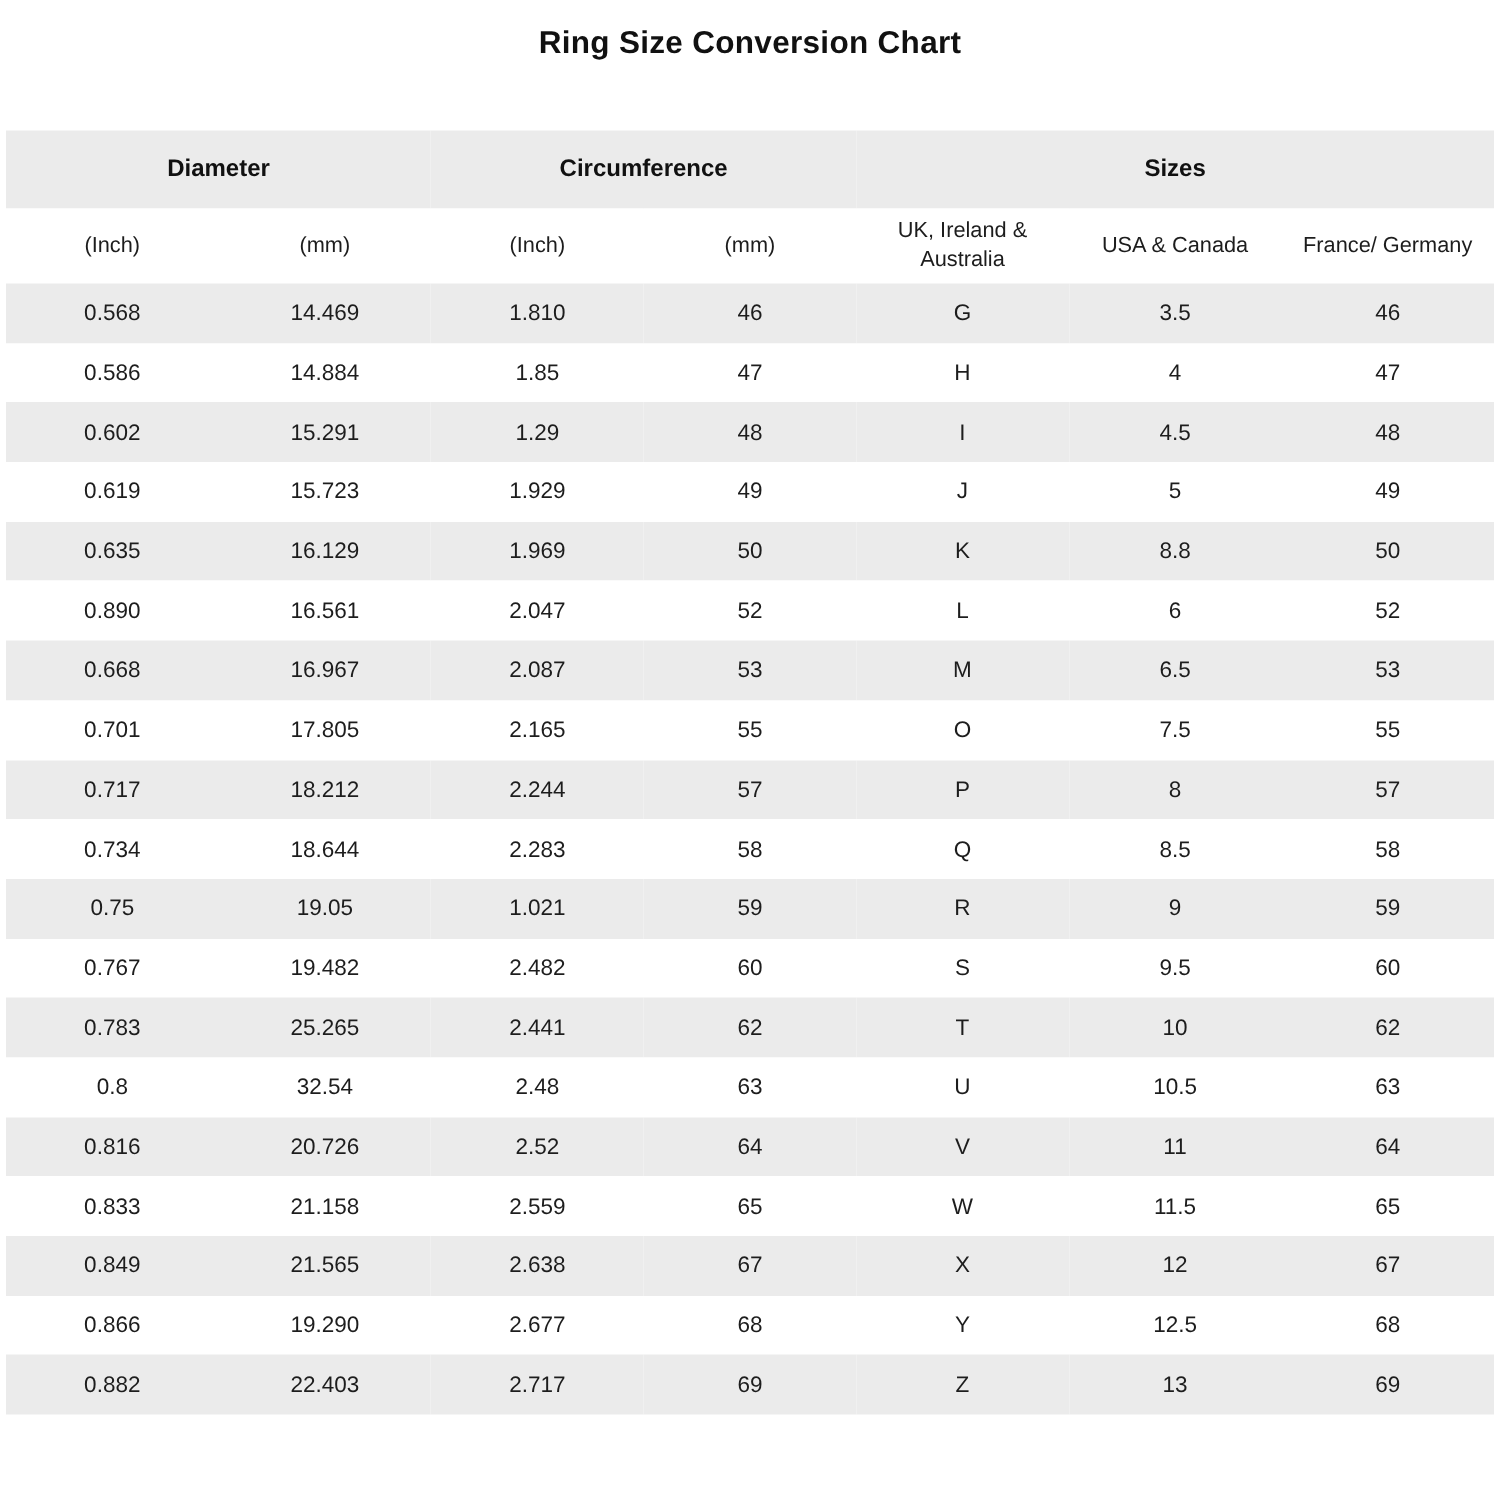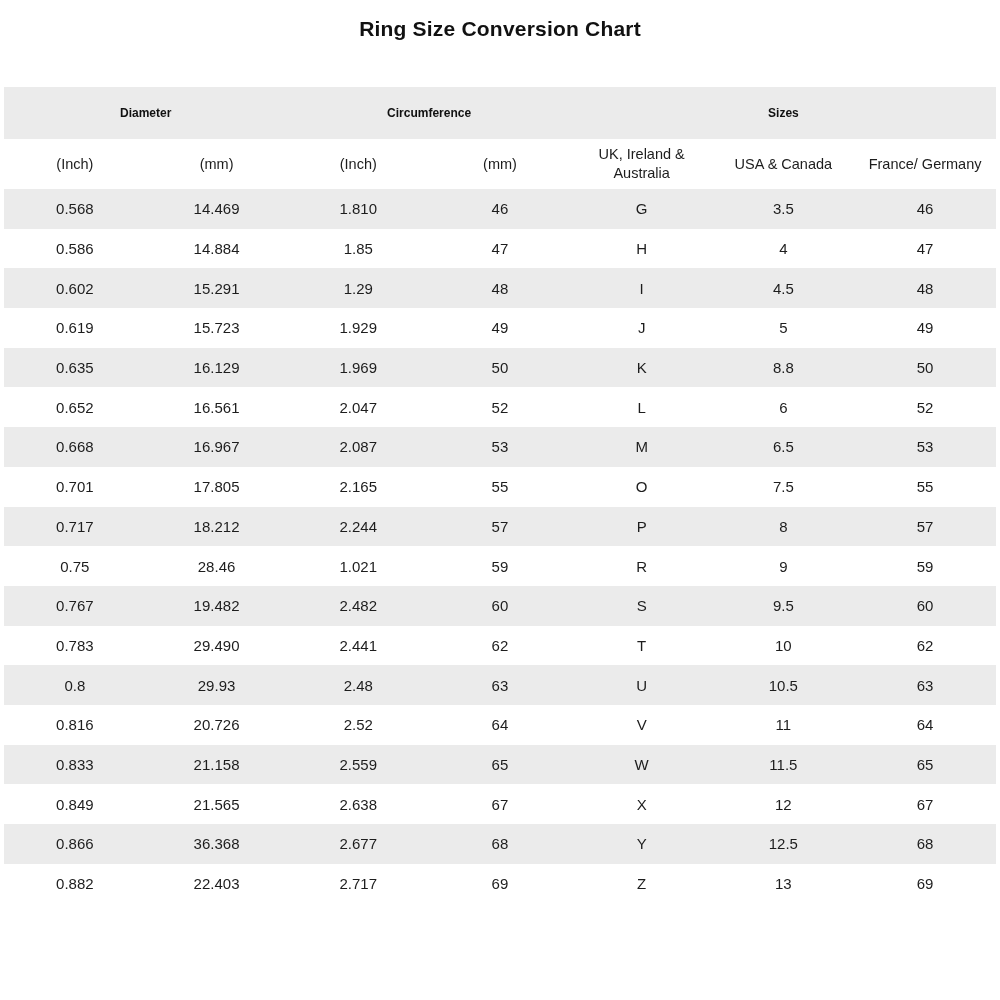--- a/index.html
+++ b/index.html
@@ -36,21 +36,21 @@
   table.conversion td {
     text-align: center;
     vertical-align: middle;
     padding: 0 4px;
     font-size: 15px;
     font-weight: 400;
   }
   tr.group-row th {
     background: #ebebeb;
     height: 52px;
-    font-size: 12px;
+    font-size: 16px;
     font-weight: 700;
     color: #111111;
   }
   tr.subhead-row th {
     height: 50px;
     background: #ffffff;
     font-size: 14.5px;
     line-height: 1.3;
     font-weight: 400;
   }
@@ -128,21 +128,21 @@
         <tr>
           <td>0.635</td>
           <td>16.129</td>
           <td>1.969</td>
           <td>50</td>
           <td>K</td>
           <td>8.8</td>
           <td>50</td>
         </tr>
         <tr>
-          <td>0.652</td>
+          <td>0.890</td>
           <td>16.561</td>
           <td>2.047</td>
           <td>52</td>
           <td>L</td>
           <td>6</td>
           <td>52</td>
         </tr>
         <tr>
           <td>0.668</td>
           <td>16.967</td>
@@ -164,49 +164,58 @@
         <tr>
           <td>0.717</td>
           <td>18.212</td>
           <td>2.244</td>
           <td>57</td>
           <td>P</td>
           <td>8</td>
           <td>57</td>
         </tr>
         <tr>
+          <td>0.734</td>
+          <td>18.644</td>
+          <td>2.283</td>
+          <td>58</td>
+          <td>Q</td>
+          <td>8.5</td>
+          <td>58</td>
+        </tr>
+        <tr>
           <td>0.75</td>
-          <td>28.46</td>
+          <td>19.05</td>
           <td>1.021</td>
           <td>59</td>
           <td>R</td>
           <td>9</td>
           <td>59</td>
         </tr>
         <tr>
           <td>0.767</td>
           <td>19.482</td>
           <td>2.482</td>
           <td>60</td>
           <td>S</td>
           <td>9.5</td>
           <td>60</td>
         </tr>
         <tr>
           <td>0.783</td>
-          <td>29.490</td>
+          <td>25.265</td>
           <td>2.441</td>
           <td>62</td>
           <td>T</td>
           <td>10</td>
           <td>62</td>
         </tr>
         <tr>
           <td>0.8</td>
-          <td>29.93</td>
+          <td>32.54</td>
           <td>2.48</td>
           <td>63</td>
           <td>U</td>
           <td>10.5</td>
           <td>63</td>
         </tr>
         <tr>
           <td>0.816</td>
           <td>20.726</td>
           <td>2.52</td>
@@ -228,21 +237,21 @@
           <td>0.849</td>
           <td>21.565</td>
           <td>2.638</td>
           <td>67</td>
           <td>X</td>
           <td>12</td>
           <td>67</td>
         </tr>
         <tr>
           <td>0.866</td>
-          <td>36.368</td>
+          <td>19.290</td>
           <td>2.677</td>
           <td>68</td>
           <td>Y</td>
           <td>12.5</td>
           <td>68</td>
         </tr>
         <tr>
           <td>0.882</td>
           <td>22.403</td>
           <td>2.717</td>

